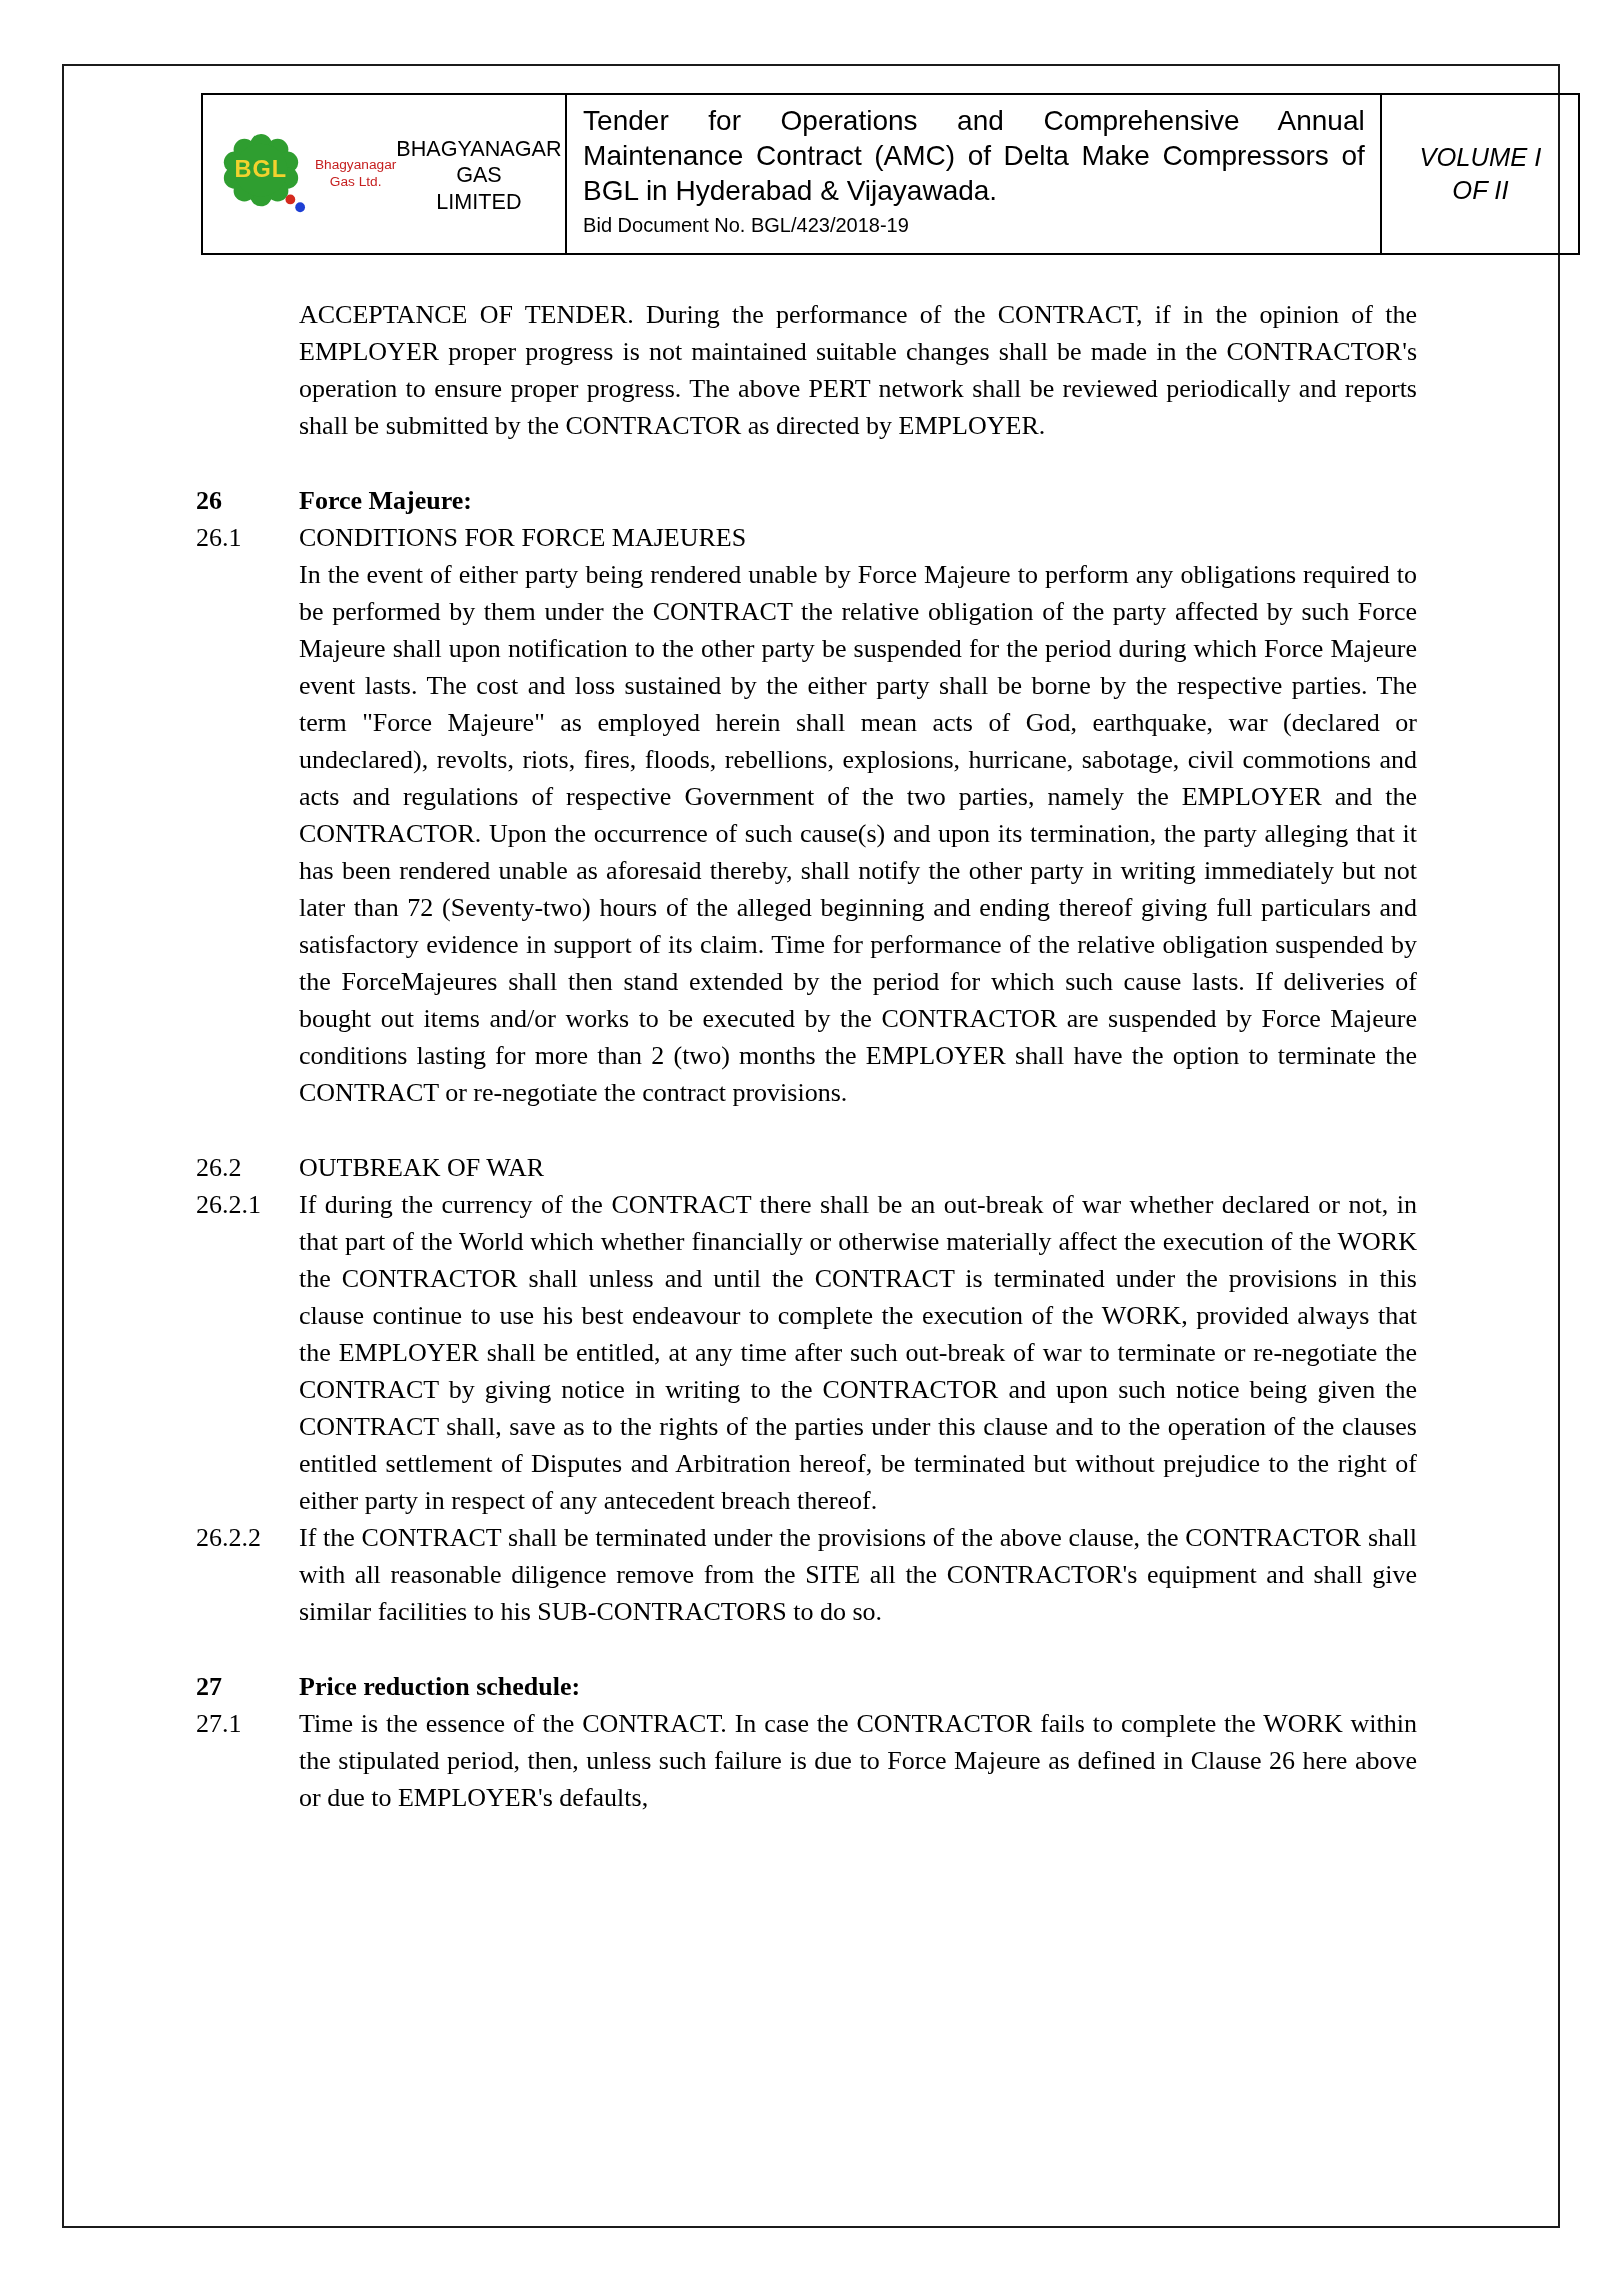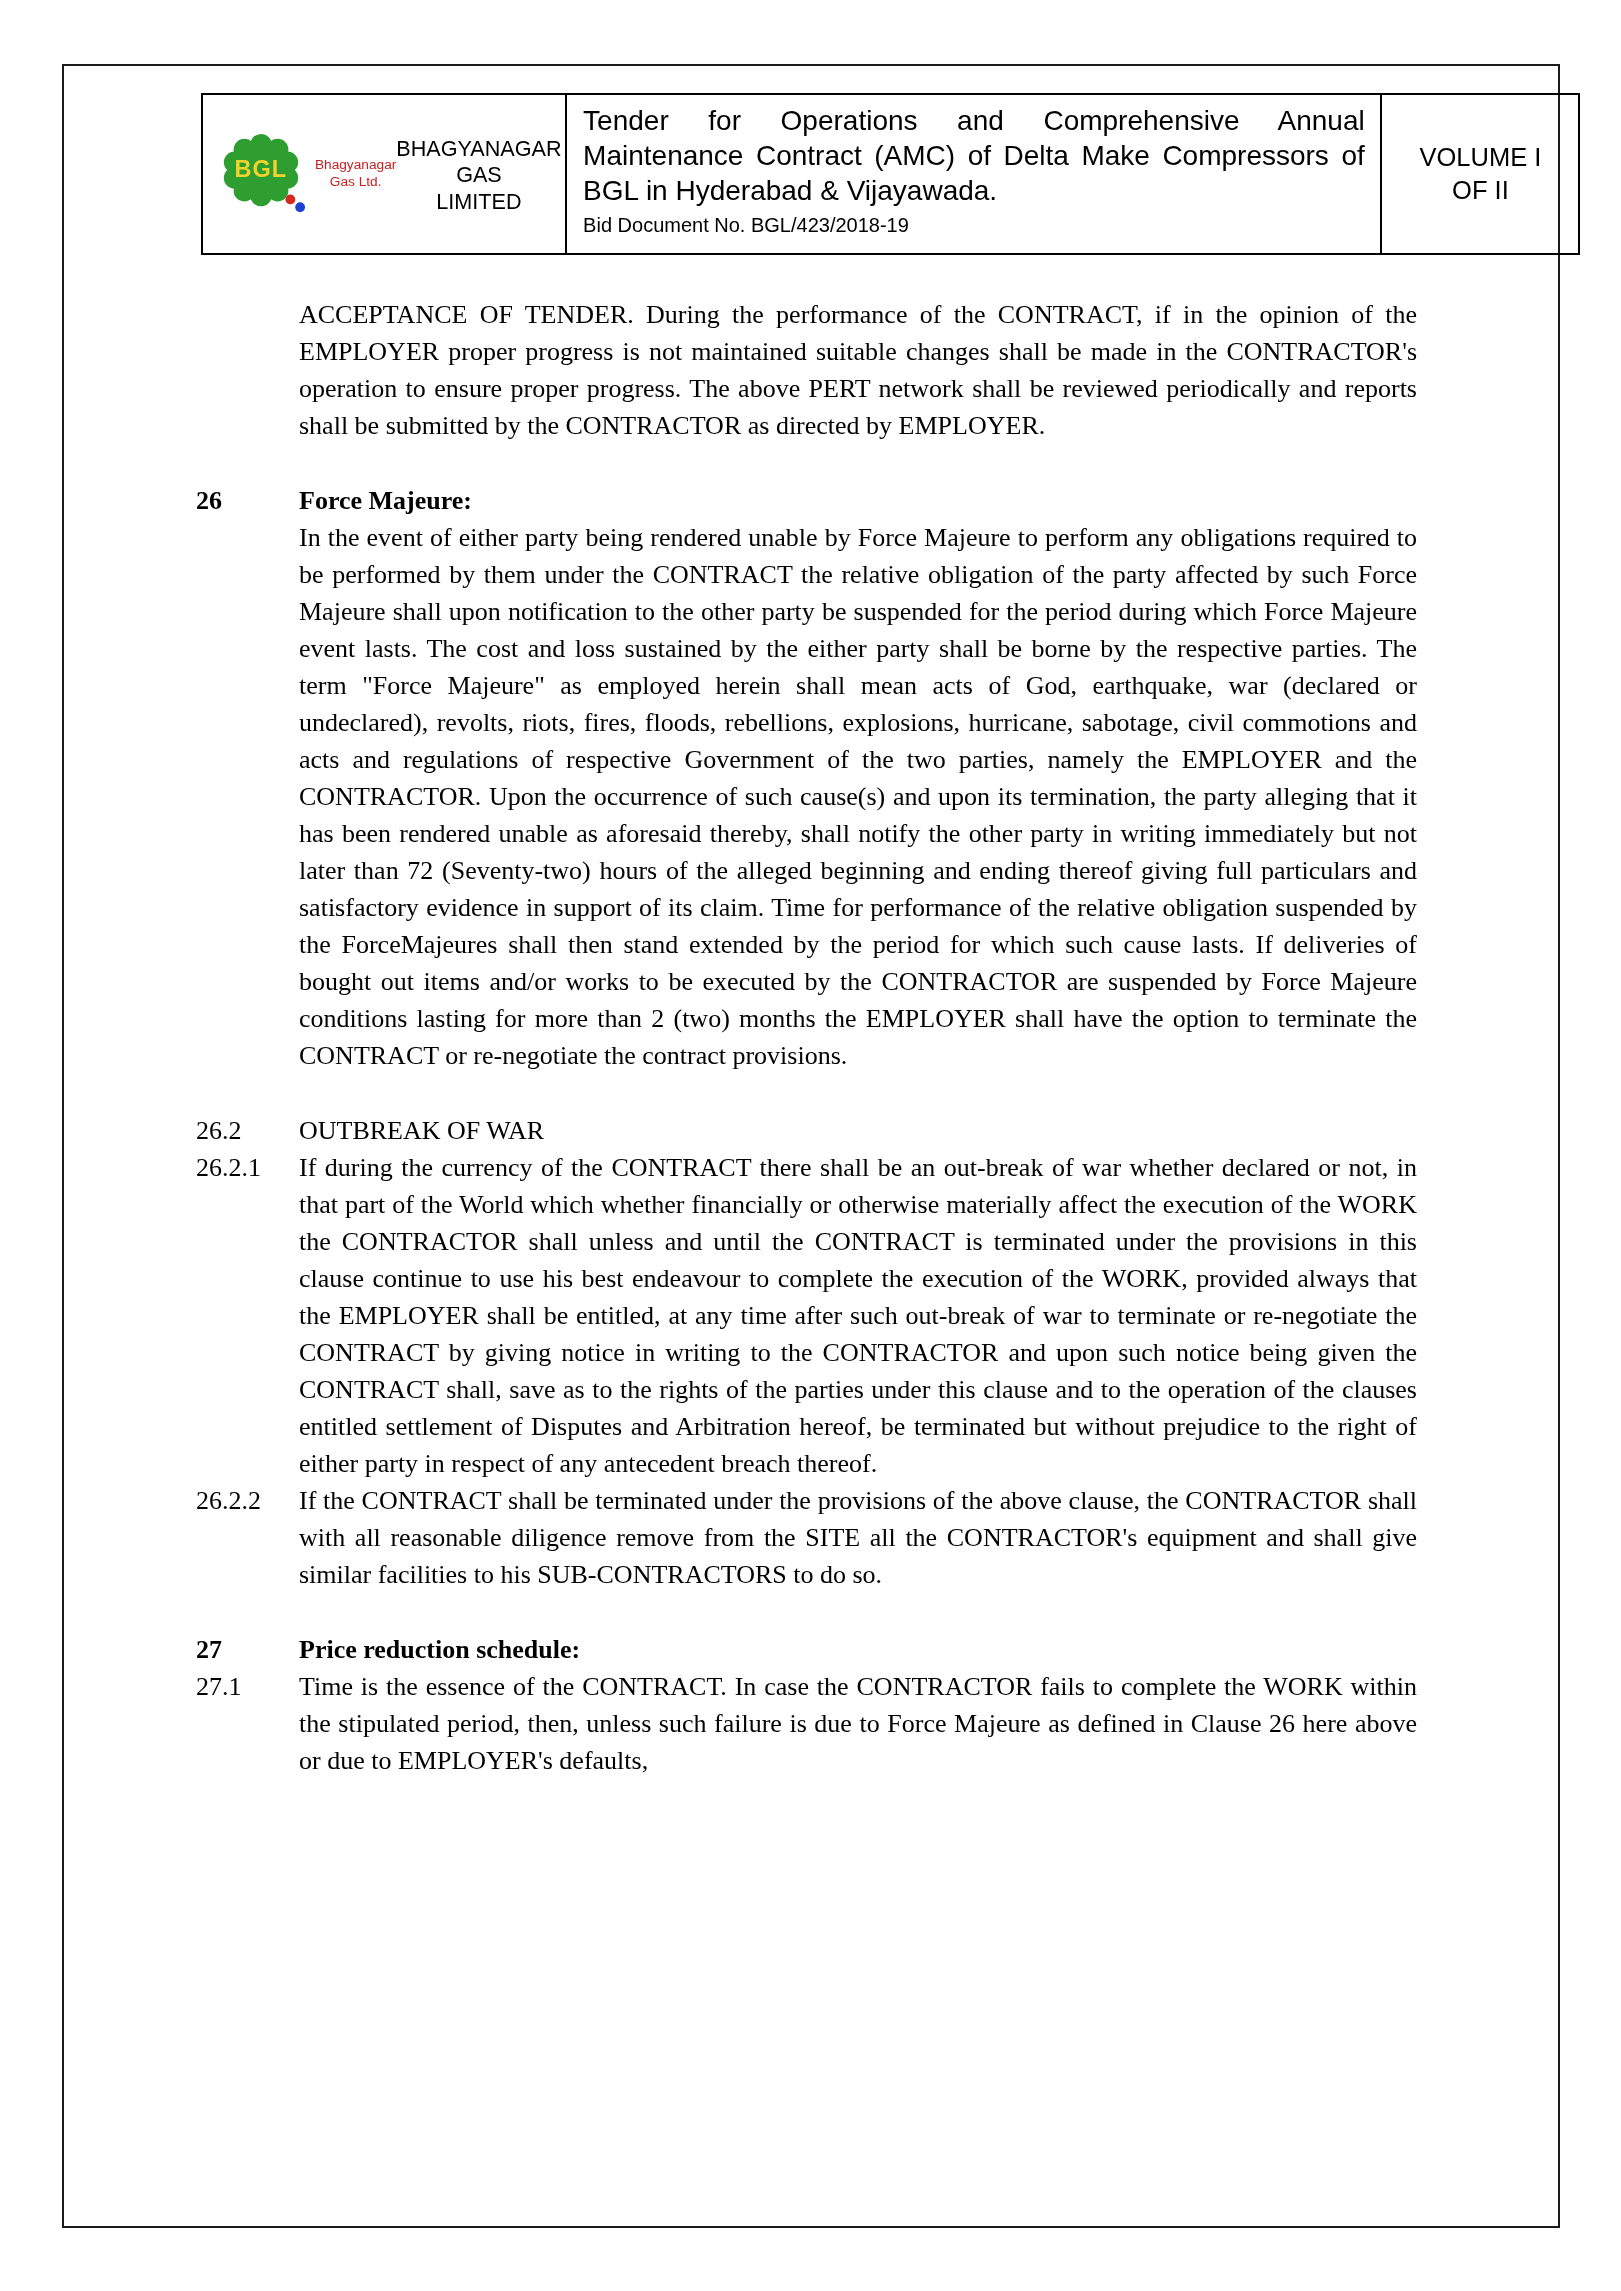--- a/index.html
+++ b/index.html
@@ -49,21 +49,21 @@
     font-size:28px; line-height:35px;
     text-align:justify;
   }
   .title-sub {
     font-family:"Liberation Sans", sans-serif;
     font-size:20px; line-height:35px;
     text-align:left;
   }
   .cell-volume .vol {
     font-family:"Liberation Sans", sans-serif;
-    font-size:25.5px; line-height:33px; text-align:center;
+    font-size:25.5px; line-height:33px; text-align:center;font-style:italic;
   }
   
   .doc-body {
     position:absolute; left:196px; top:296px; width:1221px;
     font-size:26px; line-height:37px; text-align:justify;
   }
   .para-indent { margin-left:103px; }
   .sec-row { display:flex; }
   .sec-num { flex:0 0 103px; width:103px; text-align:left; }
   .sec-txt { flex:1; text-align:justify; }
@@ -128,20 +128,24 @@
 
   <div class="doc-body">
 
     <p class="para-indent">ACCEPTANCE OF TENDER. During the performance of the CONTRACT, if in the opinion of the EMPLOYER proper progress is not maintained suitable changes shall be made in the CONTRACTOR's operation to ensure proper progress. The above PERT network shall be reviewed periodically and reports shall be submitted by the CONTRACTOR as directed by EMPLOYER.</p>
 
     <div class="sec-row mt">
       <div class="sec-num bold">26</div>
       <div class="sec-txt bold">Force Majeure:</div>
     </div>
 
+    <div class="sec-row">
+      <div class="sec-num">26.1</div>
+      <div class="sec-txt">CONDITIONS FOR FORCE MAJEURES</div>
+    </div>
     <p class="para-indent">In the event of either party being rendered unable by Force Majeure to perform any obligations required to be performed by them under the CONTRACT the relative obligation of the party affected by such Force Majeure shall upon notification to the other party be suspended for the period during which Force Majeure event lasts. The cost and loss sustained by the either party shall be borne by the respective parties. The term "Force Majeure" as employed herein shall mean acts of God, earthquake, war (declared or undeclared), revolts, riots, fires, floods, rebellions, explosions, hurricane, sabotage, civil commotions and acts and regulations of respective Government of the two parties, namely the EMPLOYER and the CONTRACTOR. Upon the occurrence of such cause(s) and upon its termination, the party alleging that it has been rendered unable as aforesaid thereby, shall notify the other party in writing immediately but not later than 72 (Seventy-two) hours of the alleged beginning and ending thereof giving full particulars and satisfactory evidence in support of its claim. Time for performance of the relative obligation suspended by the ForceMajeures shall then stand extended by the period for which such cause lasts. If deliveries of bought out items and/or works to be executed by the CONTRACTOR are suspended by Force Majeure conditions lasting for more than 2 (two) months the EMPLOYER shall have the option to terminate the CONTRACT or re-negotiate the contract provisions.</p>
 
     <div class="sec-row mt">
       <div class="sec-num">26.2</div>
       <div class="sec-txt">OUTBREAK OF WAR</div>
     </div>
 
     <div class="sec-row">
       <div class="sec-num">26.2.1</div>
       <div class="sec-txt">If during the currency of the CONTRACT there shall be an out-break of war whether declared or not, in that part of the World which whether financially or otherwise materially affect the execution of the WORK the CONTRACTOR shall unless and until the CONTRACT is terminated under the provisions in this clause continue to use his best endeavour to complete the execution of the WORK, provided always that the EMPLOYER shall be entitled, at any time after such out-break of war to terminate or re-negotiate the CONTRACT by giving notice in writing to the CONTRACTOR and upon such notice being given the CONTRACT shall, save as to the rights of the parties under this clause and to the operation of the clauses entitled settlement of Disputes and Arbitration hereof, be terminated but without prejudice to the right of either party in respect of any antecedent breach thereof.</div>

